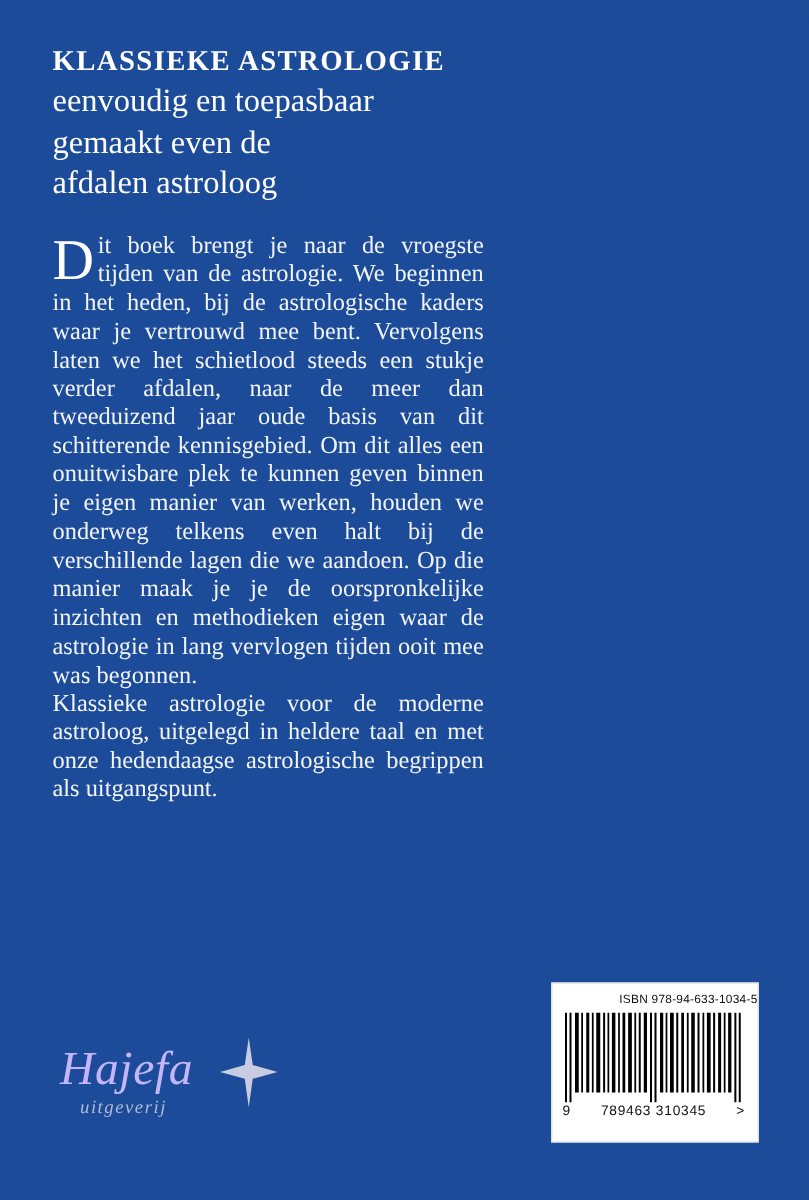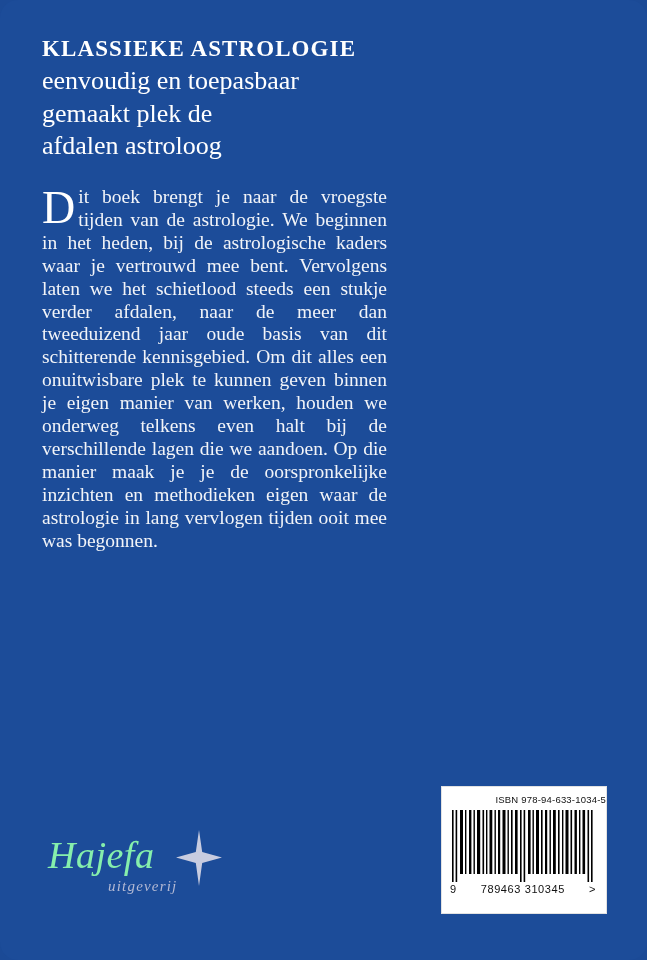--- a/index.html
+++ b/index.html
@@ -78,37 +78,36 @@
     position: absolute;
     left: 48px;
     top: 836px;
     width: 180px;
     height: 90px;
   }
   .logo-name {
     font-family: "Liberation Serif", serif;
     font-style: italic;
     font-size: 38px;
-    color: #86efac;
+    color: #c4b5fd;
     letter-spacing: 0.5px;
     line-height: 1;
     position: absolute;
     left: 0;
     top: 0;
   }
   .logo-sub {
     font-family: "Liberation Serif", serif;
     font-style: italic;
     font-size: 15px;
     color: #b4bad4;
     letter-spacing: 1.2px;
     position: absolute;
     left: 16px;
     top: 42px;
-    margin-left: 44px;
   }
   .logo-star {
     position: absolute;
     left: 128px;
     top: -6px;
     width: 46px;
     height: 56px;
   }
 
   
@@ -148,27 +147,28 @@
 </style>
 </head>
 <body>
 
 <div class="page">
 
   <div class="headline">
     <h1 class="title-main">KLASSIEKE ASTROLOGIE</h1>
     <h2 class="subtitle">
       <span>eenvoudig en toepasbaar</span>
-      <span>gemaakt plek de</span>
+      <span>gemaakt even de</span>
       <span>afdalen astroloog</span>
     </h2>
   </div>
 
   <div class="bodycopy">
     <p><span class="dropcap">D</span><span>it boek brengt je naar de vroegste tijden van de astrologie. We beginnen in het heden, bij de astrologische kaders waar je vertrouwd mee bent. Vervolgens laten we het schietlood steeds een stukje verder afdalen, naar de meer dan tweeduizend jaar oude basis van dit schitterende kennisgebied. Om dit alles een onuitwisbare plek te kunnen geven binnen je eigen manier van werken, houden we onderweg telkens even halt bij de verschillende lagen die we aandoen. Op die manier maak je je de oorspronkelijke inzichten en methodieken eigen waar de astrologie in lang vervlogen tijden ooit mee was begonnen.</span></p>
+    <p>Klassieke astrologie voor de moderne astroloog, uitgelegd in heldere taal en met onze hedendaagse astrologische begrippen als uitgangspunt.</p>
   </div>
 
   <div class="logo">
     <div class="logo-name">Hajefa</div>
     <div class="logo-sub">uitgeverij</div>
     <svg class="logo-star" viewBox="0 0 46 56">
       <path d="M23 0 L26.2 22 L46 27.5 L26.2 33 L23 56 L19.8 33 L0 27.5 L19.8 22 Z" fill="#c8cce0"></path>
     </svg>
   </div>
 

